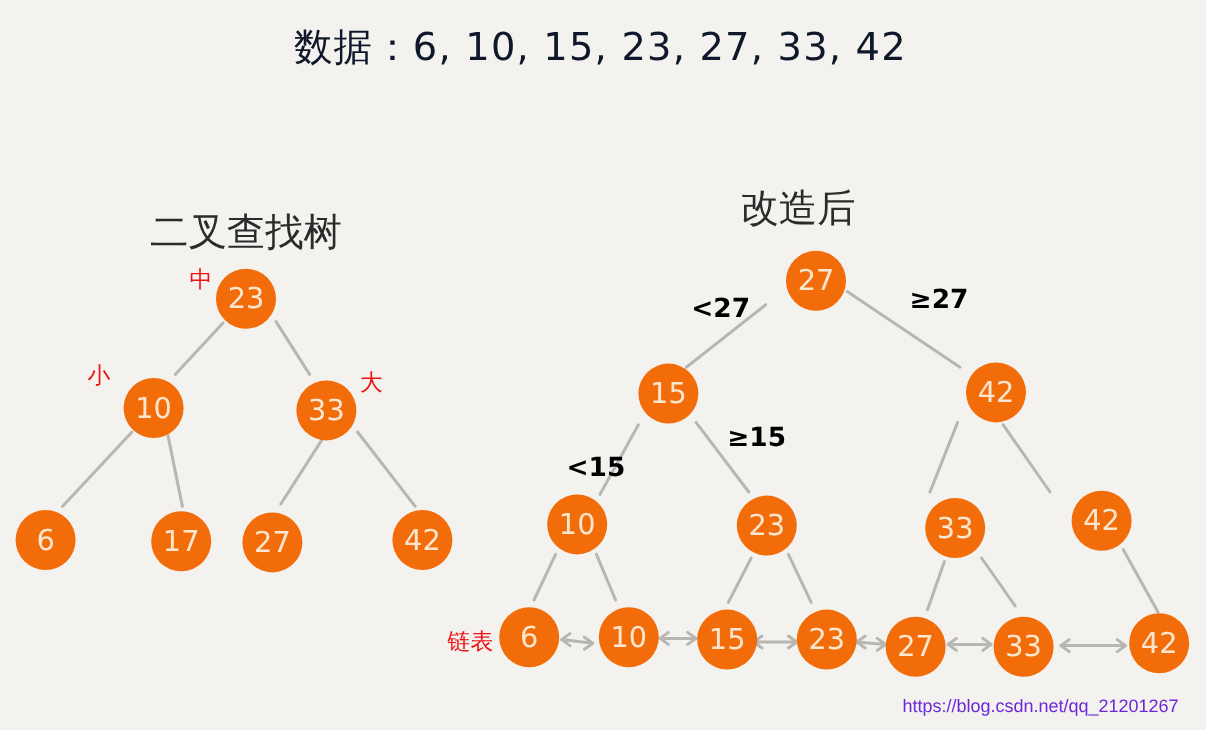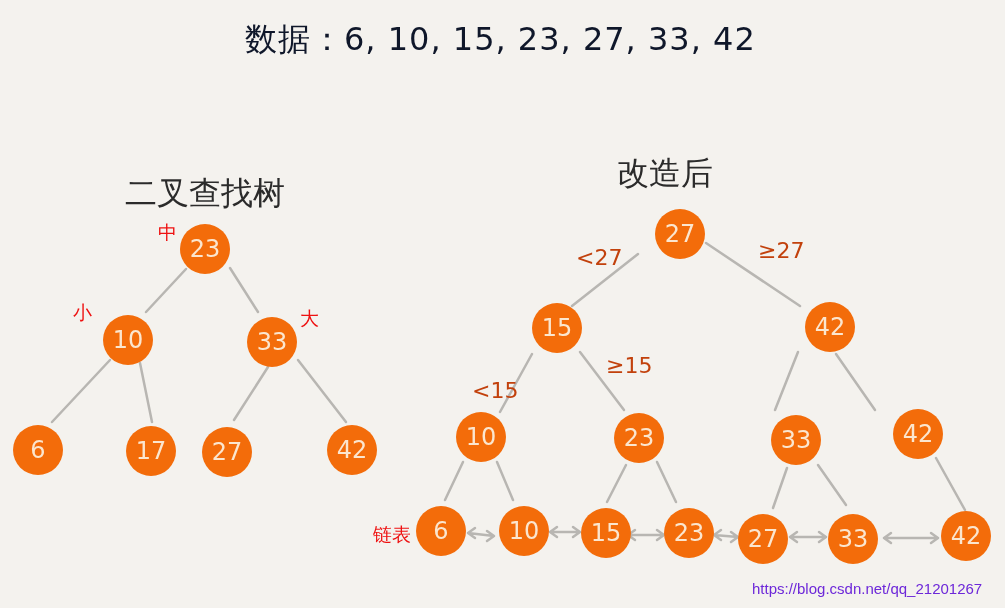--- a/index.html
+++ b/index.html
@@ -8,21 +8,21 @@
   .hand{position:absolute;color:#0f172a;font-family:"DejaVu Sans",sans-serif;white-space:nowrap;}
   #title{left:245px;top:18px;font-size:32px;letter-spacing:1px;}
   .sub{font-size:32px;color:#2b2b2b;}
   #bst-title{left:125px;top:152px;margin-top:20px;}
   #mod-title{left:617px;top:152px;}
   svg#edges{position:absolute;left:0;top:0;}
   .node{position:absolute;width:50px;height:50px;border-radius:50%;background:#f36c0a;
         color:#fbe6cf;font-size:24px;display:flex;align-items:center;justify-content:center;
         transform:translate(-50%,-50%);font-family:"DejaVu Sans",sans-serif;}
   .red{position:absolute;color:#ee1111;font-size:19px;font-family:"DejaVu Sans",sans-serif;}
-  .edge-label{position:absolute;font-size:22px;color:#c2410c;font-weight:normal;font-family:"DejaVu Sans",sans-serif;}
+  .edge-label{position:absolute;font-size:22px;color:#000000;font-weight:bold;font-family:"DejaVu Sans",sans-serif;}
   #watermark{position:absolute;left:752px;top:580px;font-size:15px;color:#6d28d9;
              font-family:"Liberation Sans",sans-serif;}
 </style>
 </head>
 <body>
 
 <div id="title" class="hand">数据：6, 10, 15, 23, 27, 33, 42</div>
 <div id="bst-title" class="hand sub">二叉查找树</div>
 <div id="mod-title" class="hand sub">改造后</div>
 

